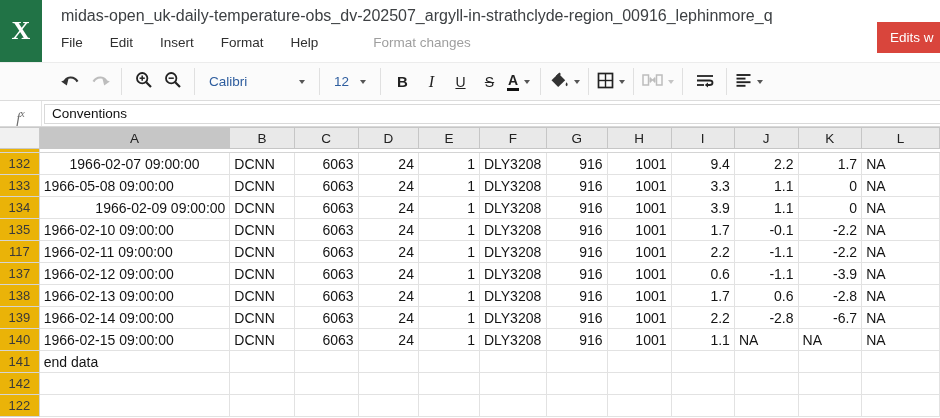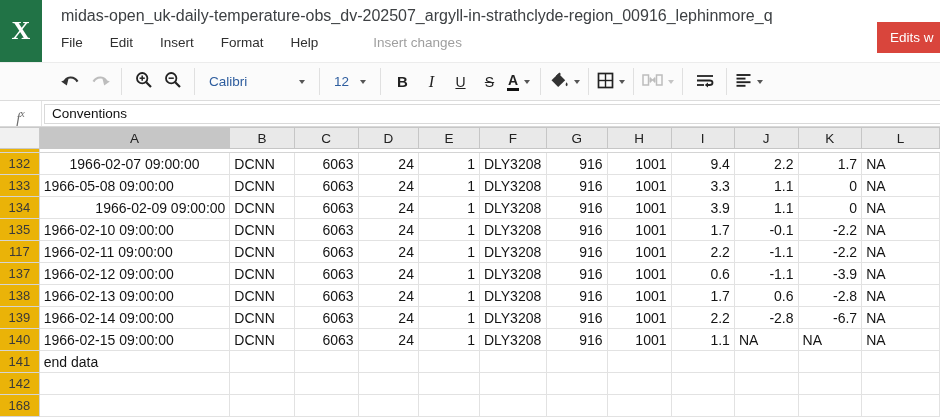--- a/index.html
+++ b/index.html
@@ -72,21 +72,21 @@
   <div class="logo">
     <span>X</span>
   </div>
   <div class="doc-title">midas-open_uk-daily-temperature-obs_dv-202507_argyll-in-strathclyde-region_00916_lephinmore_q</div>
   <div class="menubar">
     <span class="mitem">File</span>
     <span class="mitem">Edit</span>
     <span class="mitem">Insert</span>
     <span class="mitem">Format</span>
     <span class="mitem">Help</span>
-    <span class="unsaved">Insert changes</span>
+    <span class="unsaved">Format changes</span>
   </div>
   <button class="edits-btn">Edits w</button>
 </div>
 
 <div class="toolbar">
   <button class="tb-btn">
     <span>
       <svg width="20" height="14" viewBox="0 0 20 14">
           <path d="M3.5 9 C5 3.6 13 2.6 16.5 8.6" fill="none" stroke="#333" stroke-width="2.2"></path>
           <polygon points="0.2,8.4 7.6,5.6 5.8,12.4" fill="#333"></polygon>
@@ -423,21 +423,21 @@
           <td class="cell" style="text-align: left;"></td>
           <td class="cell" style="text-align: left;"></td>
           <td class="cell" style="text-align: left;"></td>
           <td class="cell" style="text-align: left;"></td>
           <td class="cell" style="text-align: left;"></td>
           <td class="cell" style="text-align: left;"></td>
           <td class="cell" style="text-align: left;"></td>
           <td class="cell" style="text-align: left;"></td>
         </tr>
         <tr>
-          <td class="rowhead">168</td>
+          <td class="rowhead">122</td>
           <td class="cell" style="text-align: left;"></td>
           <td class="cell" style="text-align: left;"></td>
           <td class="cell" style="text-align: left;"></td>
           <td class="cell" style="text-align: left;"></td>
           <td class="cell" style="text-align: left;"></td>
           <td class="cell" style="text-align: left;"></td>
           <td class="cell" style="text-align: left;"></td>
           <td class="cell" style="text-align: left;"></td>
           <td class="cell" style="text-align: left;"></td>
           <td class="cell" style="text-align: left;"></td>

